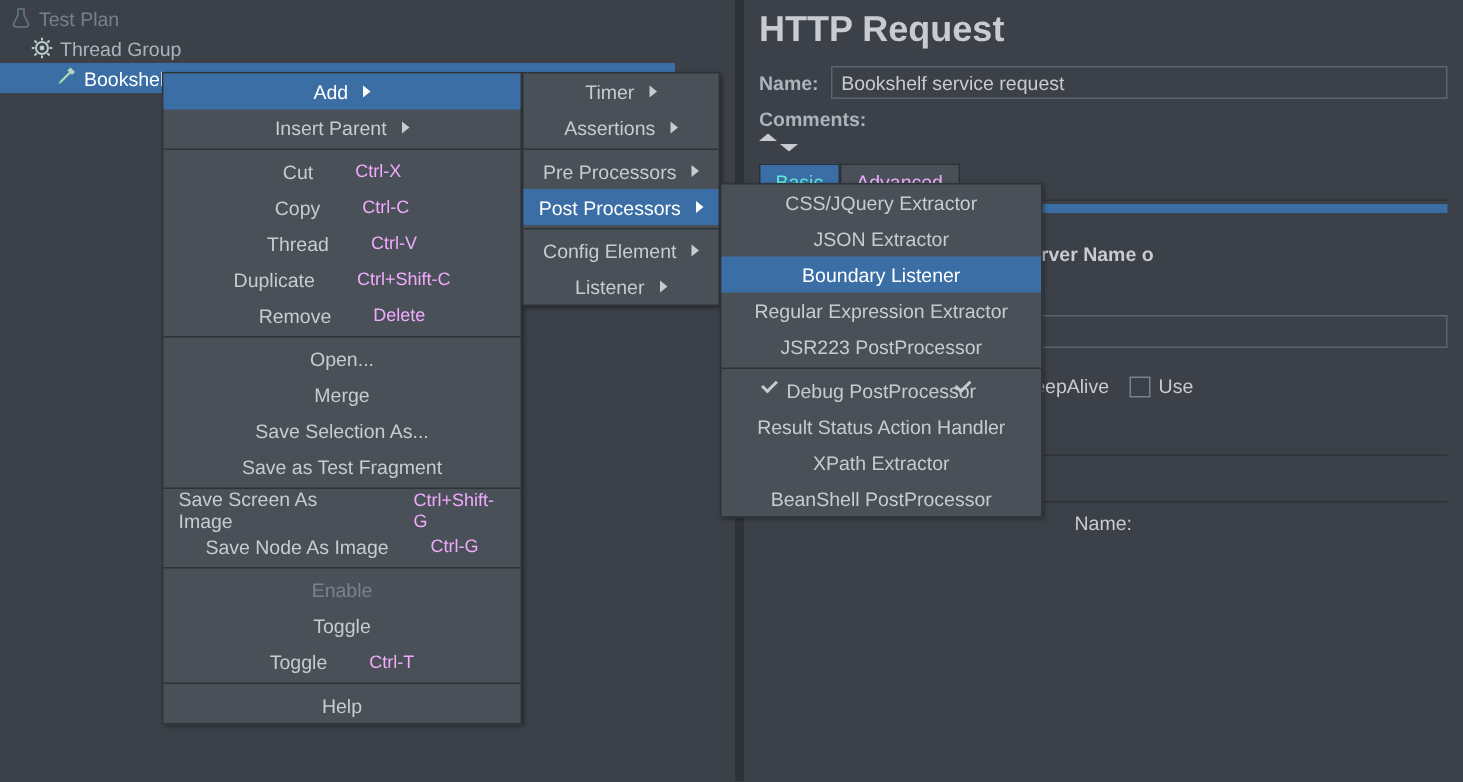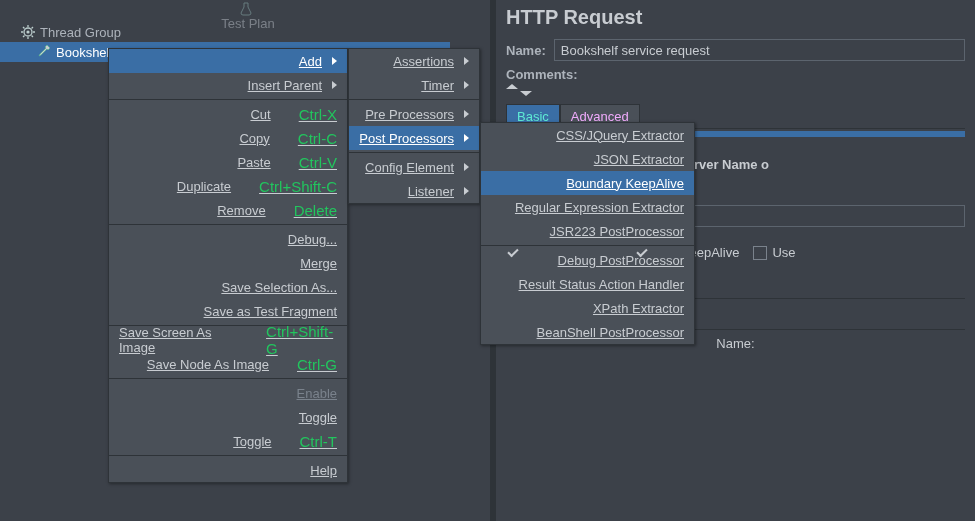--- a/index.html
+++ b/index.html
@@ -5,42 +5,42 @@
   * { box-sizing: border-box; margin: 0; padding: 0; font-family: Arial, sans-serif; font-size: 13px; }
   body { background: #3c4149; color: #c8ccd1; width: 975px; height: 521px; overflow: hidden; position: relative; }
   
   .main { display: flex; height: 100%; }
   .tree-panel { width: 490px; position: relative; }
   .right-panel { flex: 1; background: #3c4149; padding: 0; }
   
   .tree { padding: 2px 0; }
   .tree-row { display: flex; align-items: center; height: 20px; padding-left: 6px; color: #adb3bb; }
   .tree-row .icon { width: 16px; height: 16px; margin-right: 4px; display: inline-flex; align-items: center; justify-content: center; }
-  .tree-row.indent1 { padding-left: 6px; flex-direction: column; }
+  .tree-row.indent1 { padding-left: 6px; }
   .tree-row.indent2 { padding-left: 20px; }
   .tree-row.indent3 { padding-left: 36px; }
   .tree-row.selected { background: #3a6ea5; color: #fff; width: 450px; }
   
   
   .menu { position: absolute; background: #4a5058; border: 1px solid #2e3338; box-shadow: 1px 1px 3px rgba(0,0,0,0.4); min-width: 238px; }
-  .menu-item { display: flex; align-items: center; justify-content: flex-end; height: 24px; padding: 0 10px; color: #c8ccd1; cursor: default; text-decoration: underline; }
+  .menu-item { display: flex; align-items: center; justify-content: center; height: 24px; padding: 0 10px; color: #c8ccd1; cursor: default; }
   .menu-item.hl { background: #3a6ea5; color: #fff; }
-  .menu-item .shortcut { color: #22c55e; font-size: 15px; margin-left: 28px; }
+  .menu-item .shortcut { color: #f0abfc; font-size: 12px; margin-left: 28px; }
   .menu-item .arrow { width: 0; height: 0; border-top: 4px solid transparent; border-bottom: 4px solid transparent; border-left: 5px solid #c8ccd1; margin-left: 10px; }
   .menu-item.hl .arrow { border-left-color: #fff; }
   .menu-sep { height: 1px; background: #2e3338; margin: 2px 0; }
   .menu-item.disabled { color: #7a828c; }
   
   .menu1 { top: 48px; left: 108px; width: 240px; }
   .menu2 { top: 48px; left: 348px; width: 132px; min-width: 132px; }
   .menu3 { top: 122px; left: 480px; width: 215px; min-width: 215px; }
   
   
   .right-inner { padding: 0 10px; }
-  .rp-title { font-size: 20px; font-weight: bold; color: #c8ccd1; padding: 6px 0 10px 0; }
+  .rp-title { font-size: 24px; font-weight: bold; color: #c8ccd1; padding: 6px 0 10px 0; }
   .rp-row { display: flex; align-items: center; margin-bottom: 6px; }
   .rp-label { margin-right: 8px; font-weight: bold; color: #adb3bb; }
   .rp-input { flex: 1; background: #3c4149; border: 1px solid #5c646e; height: 22px; padding: 0 6px; color: #c8ccd1; }
   .rp-comments { }
   .rp-spin { margin-top: 2px; }
   .rp-spin svg { display: block; }
   
   .tabs { display: flex; margin-top: 8px; border-bottom: 1px solid #2e3338; }
   .tab { padding: 4px 10px; background: #4a5058; border: 1px solid #2e3338; border-bottom: none; margin-right: 0px; color: #f0abfc; }
   .tab.active { background: #3a6ea5; color: #5eead4; }
@@ -116,34 +116,34 @@
       <div class="menu-sep"></div>
       <div class="menu-item">
           <span>Cut</span>
           <span class="shortcut">Ctrl-X</span>
         </div>
       <div class="menu-item">
           <span>Copy</span>
           <span class="shortcut">Ctrl-C</span>
         </div>
       <div class="menu-item">
-          <span>Paste</span>
+          <span>Thread</span>
           <span class="shortcut">Ctrl-V</span>
         </div>
       <div class="menu-item">
           <span>Duplicate</span>
           <span class="shortcut">Ctrl+Shift-C</span>
         </div>
       <div class="menu-item">
           <span>Remove</span>
           <span class="shortcut">Delete</span>
         </div>
       <div class="menu-sep"></div>
       <div class="menu-item">
-          <span>Debug...</span>
+          <span>Open...</span>
         </div>
       <div class="menu-item">
           <span>Merge</span>
         </div>
       <div class="menu-item">
           <span>Save Selection As...</span>
         </div>
       <div class="menu-item">
           <span>Save as Test Fragment</span>
         </div>
@@ -168,25 +168,25 @@
           <span class="shortcut">Ctrl-T</span>
         </div>
       <div class="menu-sep"></div>
       <div class="menu-item">
           <span>Help</span>
         </div>
     </div>
 
     <div class="menu menu2">
       <div class="menu-item">
+          <span>Timer</span>
+          <span class="arrow"></span>
+        </div>
+      <div class="menu-item">
           <span>Assertions</span>
-          <span class="arrow"></span>
-        </div>
-      <div class="menu-item">
-          <span>Timer</span>
           <span class="arrow"></span>
         </div>
       <div class="menu-sep"></div>
       <div class="menu-item">
           <span>Pre Processors</span>
           <span class="arrow"></span>
         </div>
       <div class="menu-item hl">
           <span>Post Processors</span>
           <span class="arrow"></span>
@@ -203,21 +203,21 @@
     </div>
 
     <div class="menu menu3">
       <div class="menu-item">
           <span>CSS/JQuery Extractor</span>
         </div>
       <div class="menu-item">
           <span>JSON Extractor</span>
         </div>
       <div class="menu-item hl">
-          <span>Boundary KeepAlive</span>
+          <span>Boundary Listener</span>
         </div>
       <div class="menu-item">
           <span>Regular Expression Extractor</span>
         </div>
       <div class="menu-item">
           <span>JSR223 PostProcessor</span>
         </div>
       <div class="menu-sep"></div>
       <div class="menu-item">
           <span>Debug PostProcessor</span>

